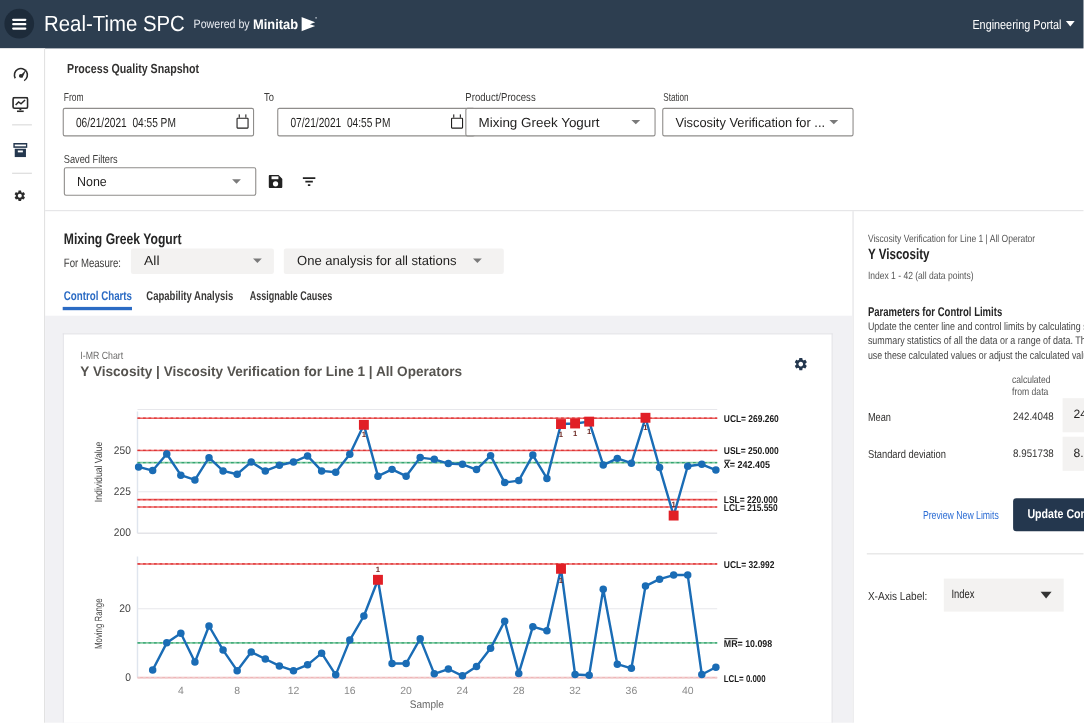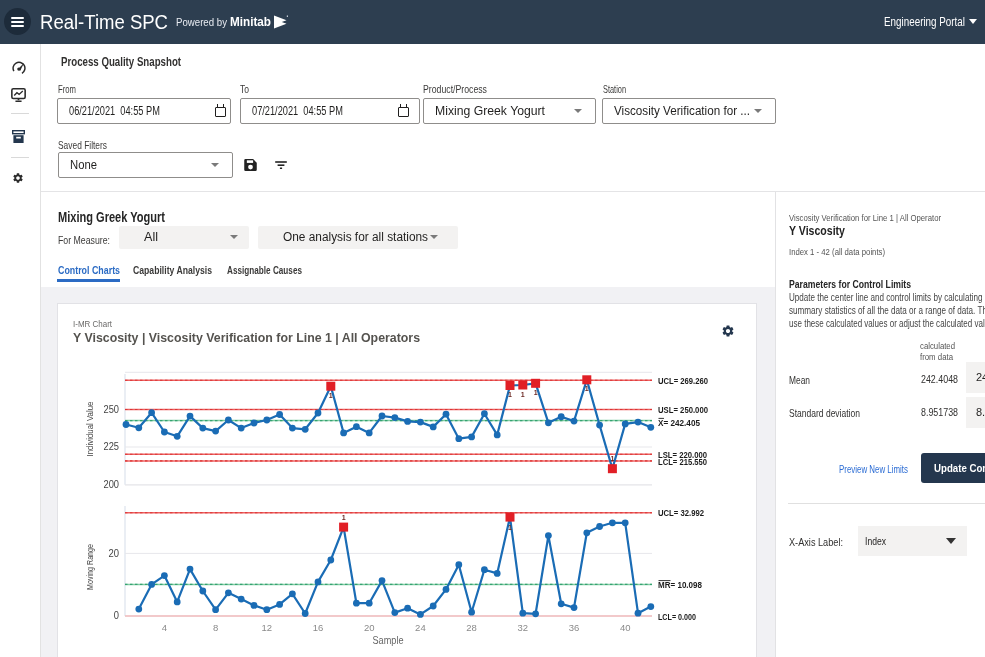--- a/index.html
+++ b/index.html
@@ -8,21 +8,21 @@
 #topbar { position:absolute; left:0; top:0; width:985px; height:44px; background:#2d3e50; }
 #burger { position:absolute; left:4px; top:8px; width:27px; height:27px; border-radius:50%; background:#1d2b3a; }
 #burger .b { position:absolute; left:7px; width:13px; height:2px; background:#fff; border-radius:1px; }
 #sidebar { position:absolute; left:0; top:44px; width:41px; height:613px; background:#fff; border-right:1px solid #e2e2e2; }
 .sideline { position:absolute; left:11px; width:18px; height:1px; background:#d9d9d9; }
 #hdiv { position:absolute; left:41px; top:191px; width:944px; height:1px; background:#e4e4e6; }
 #vdiv { position:absolute; left:775px; top:192px; width:1px; height:465px; background:#e2e2e4; }
 #grayarea { position:absolute; left:41px; top:287px; width:734px; height:370px; background:#f1f1f4; }
 #card { position:absolute; left:57px; top:303px; width:700px; height:354px; background:#fff; border:1px solid #e2e2e6; border-bottom:none; }
 .inbox { position:absolute; height:26px; background:#fff; border:1px solid #8f8d8b; border-radius:2px; font-size:12px; color:#201f1e; line-height:24px; padding-left:11px; }
-.ddgray { position:absolute; height:23px; background:#f3f2f1; font-size:12px; color:#201f1e; line-height:23px; padding-left:25px; border-radius:2px; }
+.ddgray { position:absolute; height:23px; background:#f3f2f1; font-size:12px; color:#201f1e; line-height:23px; padding-left:12px; border-radius:2px; }
 .car-g { position:absolute; width:0; height:0; border-left:4px solid transparent; border-right:4px solid transparent; border-top:4.5px solid #7a7a7a; }
 .car-k { position:absolute; width:0; height:0; border-left:5px solid transparent; border-right:5px solid transparent; border-top:6px solid #333; }
 .cal { position:absolute; top:8px; width:11px; height:10px; border:1.6px solid #201f1e; border-radius:1px; }
 .cal:before { content:""; position:absolute; left:0.8px; top:-4.2px; width:1.7px; height:2.8px; background:#201f1e; }
 .cal:after { content:""; position:absolute; right:0.8px; top:-4.2px; width:1.7px; height:2.8px; background:#201f1e; }
 #updbtn { position:absolute; left:921px; top:453px; width:130px; height:30px; background:#24374e; border-radius:3px; color:#fff; font-size:11.5px; font-weight:bold; line-height:30px; padding-left:13px; }
 </style>
 </head>
 <body>
 <div id="topbar">
@@ -63,21 +63,21 @@
   <div class="sideline" style="top:113px"></div>
   <svg class="abs" style="left:12px;top:128px" width="12" height="12" viewBox="0 0 24 24" fill="#2b2b2b">
       <path d="M19.14 12.94c.04-.3.06-.61.06-.94 0-.32-.02-.64-.07-.94l2.03-1.58c.18-.14.23-.41.12-.61l-1.92-3.32c-.12-.22-.37-.29-.59-.22l-2.39.96c-.5-.38-1.03-.7-1.62-.94l-.36-2.54c-.04-.24-.24-.41-.48-.41h-3.84c-.24 0-.43.17-.47.41l-.36 2.54c-.59.24-1.13.57-1.62.94l-2.39-.96c-.22-.08-.47 0-.59.22L2.74 8.87c-.12.21-.08.47.12.61l2.03 1.58c-.05.3-.09.63-.09.94s.02.64.07.94l-2.03 1.58c-.18.14-.23.41-.12.61l1.92 3.32c.12.22.37.29.59.22l2.39-.96c.5.38 1.03.7 1.62.94l.36 2.54c.05.24.24.41.48.41h3.84c.24 0 .44-.17.47-.41l.36-2.54c.59-.24 1.13-.56 1.62-.94l2.39.96c.22.08.47 0 .59-.22l1.92-3.32c.12-.22.07-.47-.12-.61l-2.01-1.58zM12 15.6c-1.98 0-3.6-1.62-3.6-3.6s1.62-3.6 3.6-3.6 3.6 1.62 3.6 3.6-1.62 3.6-3.6 3.6z"></path>
     </svg>
 </div>
 
 <div class="abs" style="left:61px;top:55px;font-size:12px;color:#323130;font-weight:bold;transform:scaleX(0.8072);transform-origin:0 50%;white-space:nowrap;">Process Quality Snapshot</div>
 <div class="abs" style="left:58px;top:83px;font-size:10.5px;color:#3b3a39;transform:scaleX(0.7347);transform-origin:0 50%;white-space:nowrap;">From</div>
 <div class="inbox" style="left:57px;top:98px;width:174px"><span style="display:inline-block;transform:scaleX(0.7695);transform-origin:0 50%;white-space:nowrap;">06/21/2021&nbsp; 04:55 PM</span><div class="cal" style="left:157px"></div></div>
 <div class="abs" style="left:240px;top:83px;font-size:10.5px;color:#3b3a39;transform:scaleX(0.8113);transform-origin:0 50%;white-space:nowrap;">To</div>
-<div class="inbox" style="left:240px;top:98px;width:180px"><span style="display:inline-block;transform:scaleX(0.7695);transform-origin:0 50%;white-space:nowrap;">07/21/2021&nbsp; 04:55 PM</span><div class="cal" style="left:157px"></div></div>
+<div class="inbox" style="left:252px;top:98px;width:180px"><span style="display:inline-block;transform:scaleX(0.7695);transform-origin:0 50%;white-space:nowrap;">07/21/2021&nbsp; 04:55 PM</span><div class="cal" style="left:157px"></div></div>
 <div class="abs" style="left:423px;top:83px;font-size:10.5px;color:#3b3a39;transform:scaleX(0.8305);transform-origin:0 50%;white-space:nowrap;">Product/Process</div>
 <div class="inbox" style="left:423px;top:98px;width:173px"><span style="display:inline-block;transform:scaleX(1.0181);transform-origin:0 50%;white-space:nowrap;">Mixing Greek Yogurt</span><div class="car-g" style="left:150px;top:10px"></div></div>
 <div class="abs" style="left:603px;top:83px;font-size:10.5px;color:#3b3a39;transform:scaleX(0.7033);transform-origin:0 50%;white-space:nowrap;">Station</div>
 <div class="inbox" style="left:602px;top:98px;width:174px"><span style="display:inline-block;transform:scaleX(0.9728);transform-origin:0 50%;white-space:nowrap;">Viscosity Verification for ...</span><div class="car-g" style="left:151px;top:10px"></div></div>
 <div class="abs" style="left:58px;top:139px;font-size:10.5px;color:#3b3a39;transform:scaleX(0.7996);transform-origin:0 50%;white-space:nowrap;">Saved Filters</div>
 <div class="inbox" style="left:58px;top:152px;width:175px"><span style="display:inline-block;transform:scaleX(0.9412);transform-origin:0 50%;white-space:nowrap;">None</span><div class="car-g" style="left:152px;top:10px"></div></div>
 <svg class="abs" style="left:244px;top:159px" width="13" height="12" viewBox="0 0 24 23">
     <path d="M17 0 H2.5 A2.5 2.5 0 0 0 0 2.5 V20.5 A2.5 2.5 0 0 0 2.5 23 H21.5 A2.5 2.5 0 0 0 24 20.5 V7 Z" fill="#222"></path>
     <rect x="5" y="2.5" width="12" height="5" fill="#fff"></rect>
     <circle cx="12" cy="15.5" r="4.6" fill="#fff"></circle>

